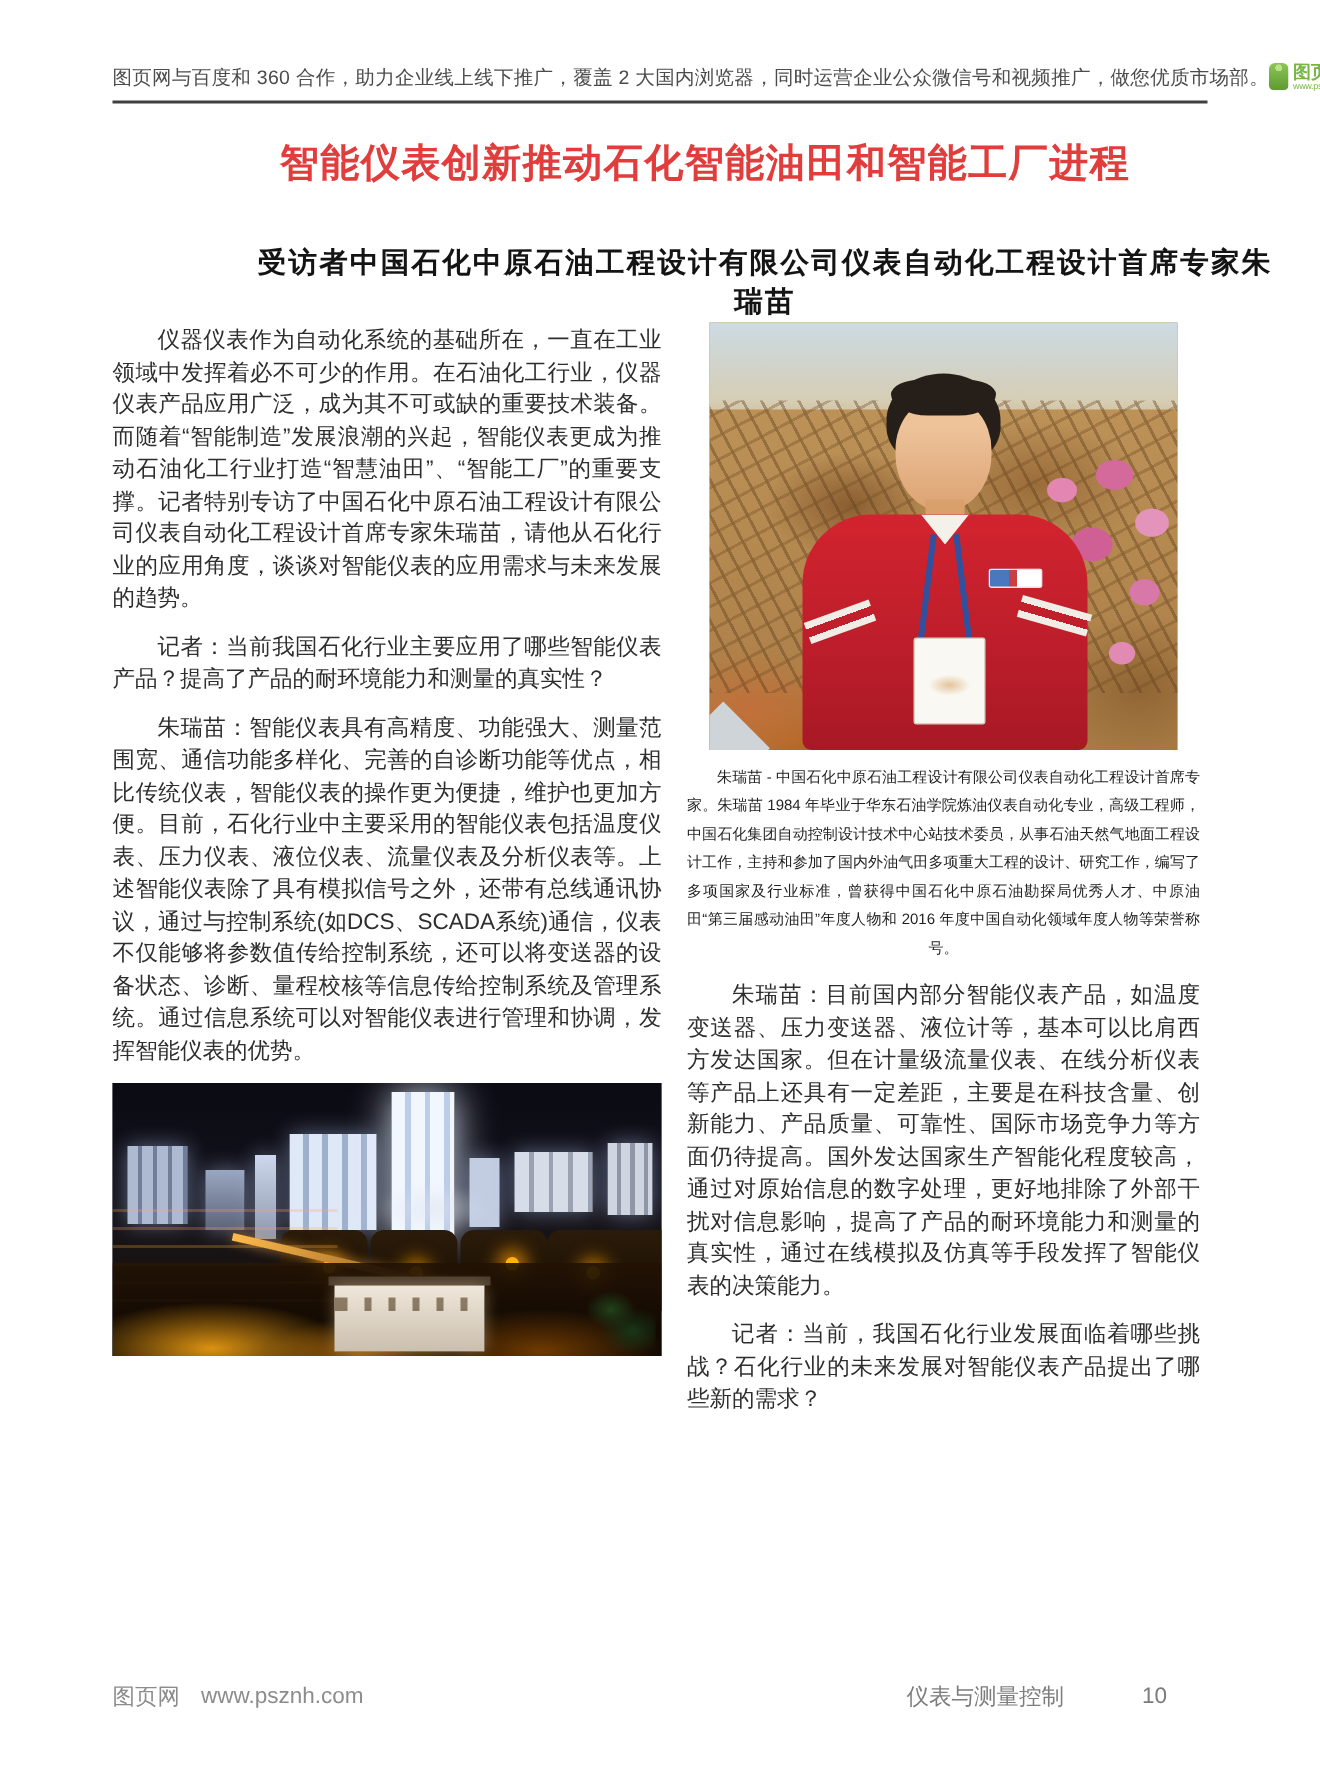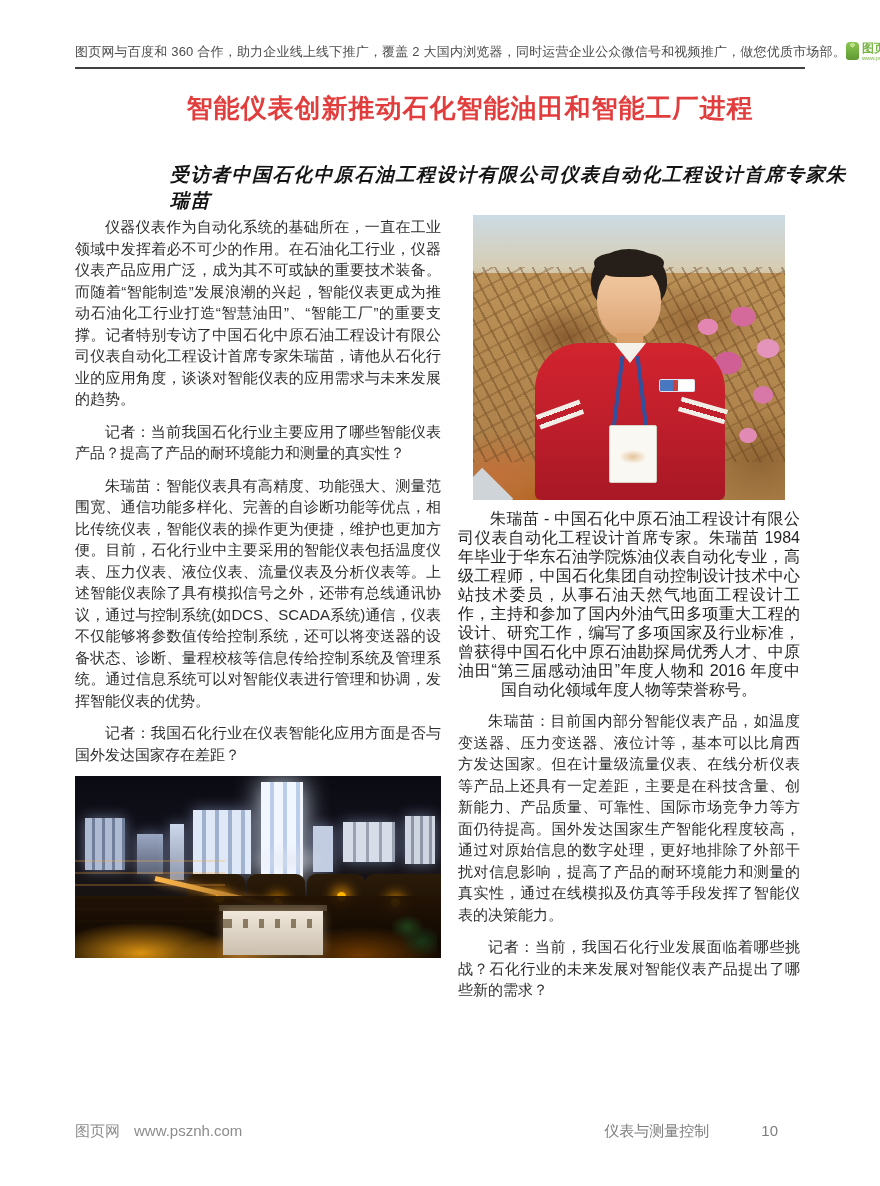--- a/index.html
+++ b/index.html
@@ -13,22 +13,22 @@
   .logo{display:flex;align-items:center;gap:3px;}
   .mascot{width:13px;height:18px;border-radius:4px 4px 3px 3px;
           background:radial-gradient(4px 4px at 50% 18%,#bfe08a 0 55%,transparent 60%),
                      linear-gradient(180deg,#8cc653,#5f9a33);}
   .logo-name{font-size:12px;font-weight:bold;color:#79b544;line-height:1.05;}
   .logo-url{font-size:6px;color:#79b544;line-height:1;letter-spacing:-.2px;}
 
   
   .title{position:absolute;top:91px;left:0;width:880px;text-align:center;
          font-size:26px;font-weight:bold;color:#e23d3d;letter-spacing:1px;margin-left:30px;}
-  .subtitle{position:absolute;top:162px;left:170px;width:680px;
-            font-family:"DejaVu Serif","Liberation Serif",serif;font-style:italic;font-weight:bold;
+  .subtitle{position:absolute;top:162px;left:170px;width:680px;text-align:center;
+            font-family:"DejaVu Serif","Liberation Serif",serif;font-weight:bold;
             font-size:19px;color:#141414;letter-spacing:1.5px;}
 
   
   .col{position:absolute;top:216px;text-align:justify;font-size:15px;line-height:21.5px;}
   .col-left{left:75px;width:366px;}
   .col-right{left:458px;width:342px;top:215px;}
   .col p{margin:0 0 11px;text-indent:2em;}
   .lead{font-weight:normal;}
 
   
@@ -69,21 +69,21 @@
            border-radius:2px;background-image:radial-gradient(20px 10px at 50% 55%,#e4c49b,transparent 70%);}
   .p-patch{left:186px;top:164px;width:36px;height:13px;background:#fff;border-radius:2px;
            background-image:linear-gradient(90deg,#4a78c0 0 38%,#c94040 38% 52%,transparent 52%);
            box-shadow:inset 0 0 0 1px #dfe6f2;}
   .p-stripe-l{left:64px;top:192px;width:46px;height:15px;transform:rotate(-20deg);
      background:linear-gradient(180deg,#f0ede6 0 31%,rgba(0,0,0,0) 31% 69%,#f0ede6 69% 100%);}
   .p-stripe-r{left:206px;top:188px;width:48px;height:15px;transform:rotate(16deg);
      background:linear-gradient(180deg,#f0ede6 0 31%,rgba(0,0,0,0) 31% 69%,#f0ede6 69% 100%);}
   .p-corner{left:-10px;bottom:-14px;width:44px;height:36px;background:#cfd4d8;transform:rotate(45deg);}
 
-  .caption{font-size:16px;line-height:19px;text-align:justify;text-align-last:center;
+  .caption{font-size:10px;line-height:19px;text-align:justify;text-align-last:center;
            color:#1f1f1f;margin:0 0 21px;text-indent:0;}
 
   
   .plant{position:relative;width:366px;height:182px;margin-top:9px;overflow:hidden;background:#0a0a12;}
   .plant div{position:absolute;}
   .n-sky{left:0;top:0;right:0;bottom:0;background:linear-gradient(180deg,#0b0b13 0%,#12121c 40%,#1a1410 72%,#120b06 100%);}
   .t{box-shadow:0 0 14px rgba(190,210,255,.45);}
   .t1{left:10px;top:42px;width:40px;height:52px;background:repeating-linear-gradient(90deg,#aebad2 0 7px,#717e99 7px 10px);}
   .t2{left:62px;top:58px;width:26px;height:40px;background:linear-gradient(180deg,#9aa7c2,#5c6478);}
   .t3{left:95px;top:48px;width:14px;height:56px;background:linear-gradient(180deg,#cdd8ec,#8d97ad);}
@@ -141,21 +141,20 @@
     </span>
   </div>
 
   <div class="title">智能仪表创新推动石化智能油田和智能工厂进程</div>
   <div class="subtitle">受访者中国石化中原石油工程设计有限公司仪表自动化工程设计首席专家朱瑞苗</div>
 
   <div class="col col-left">
     <p><span class="lead"></span><span>仪器仪表作为自动化系统的基础所在，一直在工业领域中发挥着必不可少的作用。在石油化工行业，仪器仪表产品应用广泛，成为其不可或缺的重要技术装备。而随着“智能制造”发展浪潮的兴起，智能仪表更成为推动石油化工行业打造“智慧油田”、“智能工厂”的重要支撑。记者特别专访了中国石化中原石油工程设计有限公司仪表自动化工程设计首席专家朱瑞苗，请他从石化行业的应用角度，谈谈对智能仪表的应用需求与未来发展的趋势。</span></p>
     <p><span class="lead">记者：</span><span>当前我国石化行业主要应用了哪些智能仪表产品？提高了产品的耐环境能力和测量的真实性？</span></p>
     <p><span class="lead">朱瑞苗：</span><span>智能仪表具有高精度、功能强大、测量范围宽、通信功能多样化、完善的自诊断功能等优点，相比传统仪表，智能仪表的操作更为便捷，维护也更加方便。目前，石化行业中主要采用的智能仪表包括温度仪表、压力仪表、液位仪表、流量仪表及分析仪表等。上述智能仪表除了具有模拟信号之外，还带有总线通讯协议，通过与控制系统(如DCS、SCADA系统)通信，仪表不仅能够将参数值传给控制系统，还可以将变送器的设备状态、诊断、量程校核等信息传给控制系统及管理系统。通过信息系统可以对智能仪表进行管理和协调，发挥智能仪表的优势。</span></p>
-    <p><span class="lead">记者：</span><span>我国石化行业在仪表智能化应用方面是否与国外发达国家存在差距？</span></p>
 
     <div class="plant">
       <div class="n-sky"></div>
       <div class="t t1"></div>
       <div class="t t2"></div>
       <div class="t t3"></div>
       <div class="t t4"></div>
       <div class="t t5"></div>
       <div class="t t6"></div>
       <div class="t t7"></div>

